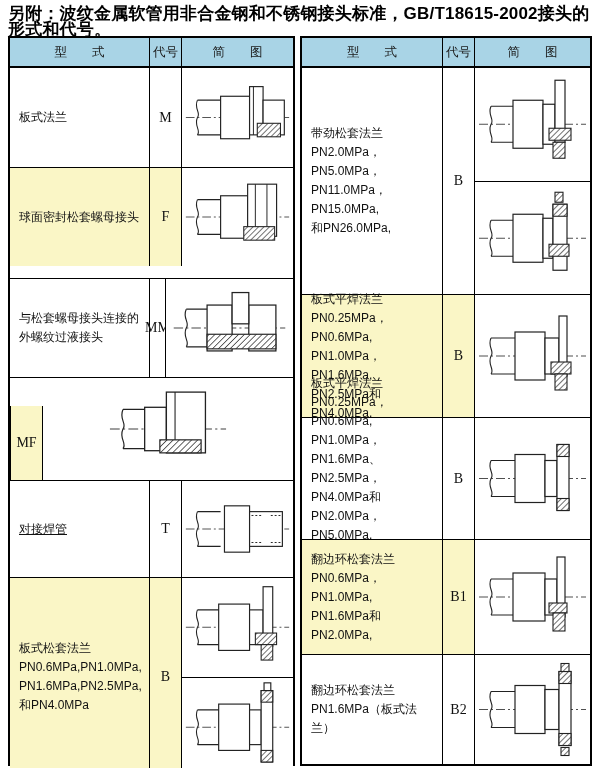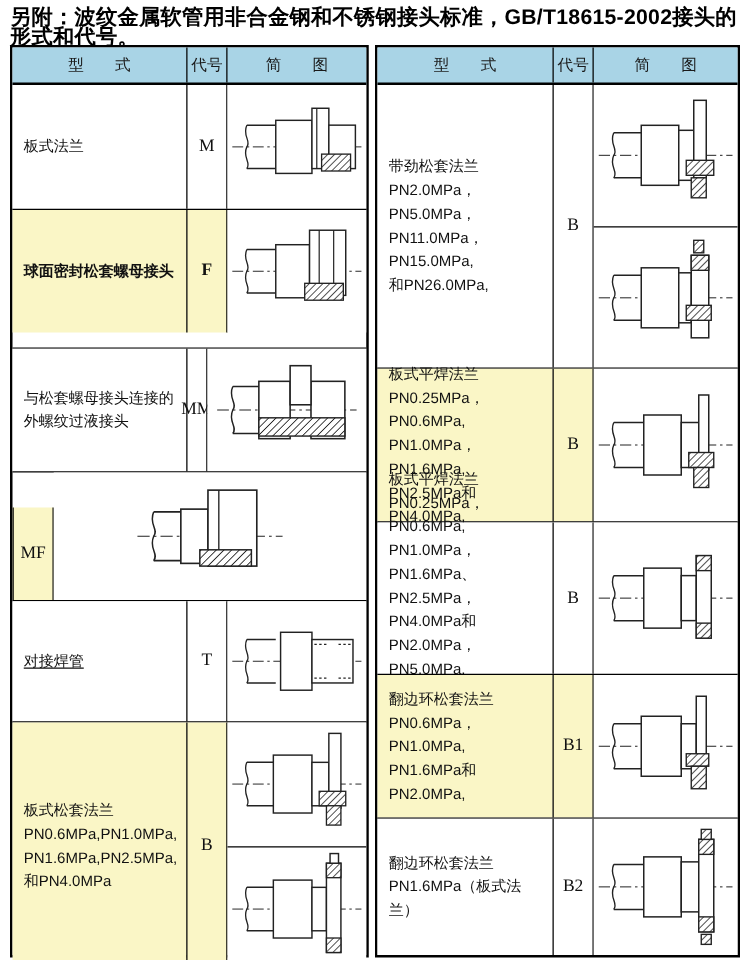--- a/index.html
+++ b/index.html
@@ -79,21 +79,21 @@
               <path d="M16,29 C12,38 20,42 16,47 C12,56 20,60 16,65" stroke="#222222" stroke-width="1.1" fill="none"></path>
               <rect x="40" y="25" width="30" height="44" fill="#fff" stroke="#222222" stroke-width="1.2"></rect>
               <rect x="70" y="15" width="14" height="50" fill="#fff" stroke="#222222" stroke-width="1.2"></rect>
               <line x1="74" y1="15" x2="74" y2="65" stroke="#222222" stroke-width="1"></line>
               <rect x="84" y="29" width="22" height="36" fill="#fff" stroke="#222222" stroke-width="1.2"></rect>
               <rect x="78" y="53" width="24" height="14" fill="url(#hx0)" stroke="#222222" stroke-width="1.1"></rect>
             </svg>
           </div>
         </div>
       </div>
-      <div class="row" style="height: 99px; font-weight: bold;">
+      <div class="row" style="height: 99px;">
         <div class="cell type-cell hl" style="width: 139px;">
           <div>球面密封松套螺母接头</div>
         </div>
         <div class="cell code-cell hl" style="width: 33px;">F</div>
         <div class="cell diagram-cell" style="flex: 1 1 0%;">
           <div class="diagram-sub">
             <svg viewBox="0 0 115 94" preserveAspectRatio="xMidYMid meet" style="width: 100%; height: 100%;">
               <defs>
                 <pattern id="hx1" width="4" height="4" patternUnits="userSpaceOnUse" patternTransform="rotate(45)">
                   <rect width="4" height="4" fill="#fff"></rect>

